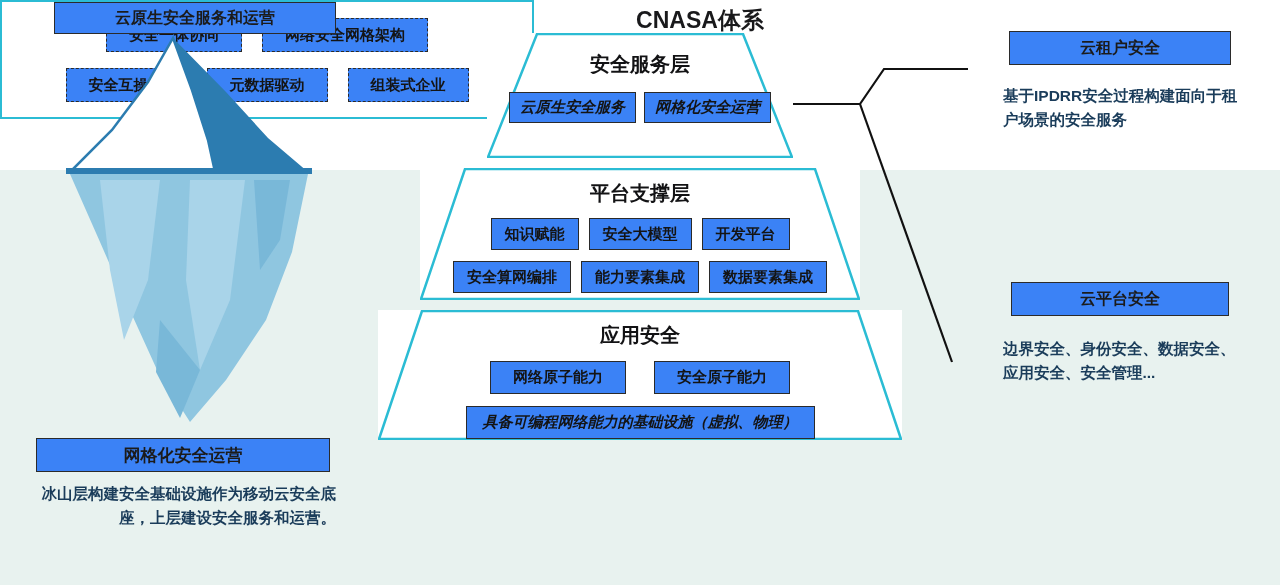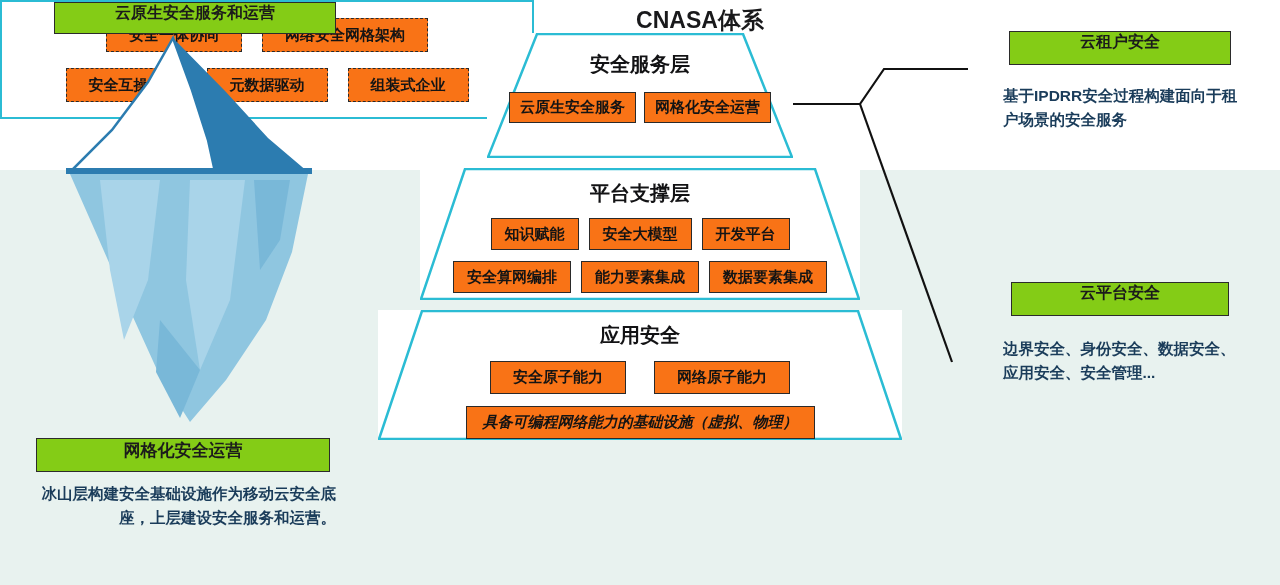--- a/index.html
+++ b/index.html
@@ -28,23 +28,24 @@
     position: absolute;
     left: 40px;
     top: 20px;
     width: 300px;
     height: 420px;
   }
   
   .box {
     box-sizing: border-box;
     border: 1.5px solid #2b2b2b;
-    background: #84cc16;
+    background: #3b82f6;
     color: #1b1b1b;
     display: flex;
+    align-items: center;
     justify-content: center;
     font-weight: bold;
     white-space: nowrap;
   }
   .caption {
     color: #1a3c5a;
     font-weight: bold;
     font-size: 15.5px;
     line-height: 1.55;
   }
@@ -122,21 +123,21 @@
   }
   .layer-title {
     text-align: center;
     font-size: 20px;
     font-weight: bold;
     color: #121214;
   }
   .chip {
     box-sizing: border-box;
     border: 1.5px solid #2a2a2a;
-    background: #f97316;
+    background: #3b82f6;
     display: flex;
     align-items: center;
     justify-content: center;
     font-size: 15px;
     font-weight: bold;
     color: #141414;
     white-space: nowrap;
   }
   .chip-dashed {
     border: 1.5px dashed #2a2a2a;
@@ -160,20 +161,21 @@
   }
   #layer-service .chips {
     display: flex;
     justify-content: center;
     gap: 8px;
     margin-top: 14px;
   }
   #layer-service .chip {
     height: 31px;
     padding: 0 10px;
+    font-style: italic;
   }
   
   #layer-platform {
     left: 420px;
     top: 168px;
     width: 440px;
     height: 132px;
     border: none;
   }
   #layer-platform .content {
@@ -327,22 +329,22 @@
   </div>
 </div>
 
 <div class="layer" id="layer-infra">
   <svg class="shape" viewBox="0 0 524 130" preserveAspectRatio="none" style="position:absolute;inset:0;width:100%;height:100%">
     <polygon points="44,1 480,1 523,129 1,129" fill="#ffffff" stroke="#2bbcd4" stroke-width="2.5" vector-effect="non-scaling-stroke"></polygon>
   </svg>
   <div class="content">
     <div class="layer-title">应用安全</div>
     <div class="row">
+      <div class="chip">网络原子能力</div>
       <div class="chip">安全原子能力</div>
-      <div class="chip">网络原子能力</div>
     </div>
     <div class="row row-wide">
       <div class="chip">具备可编程网络能力的基础设施（虚拟、物理）</div>
     </div>
   </div>
 </div>
 
 <div id="layer-base">
   <div class="row">
     <div class="chip chip-dashed">安全一体协同</div>

